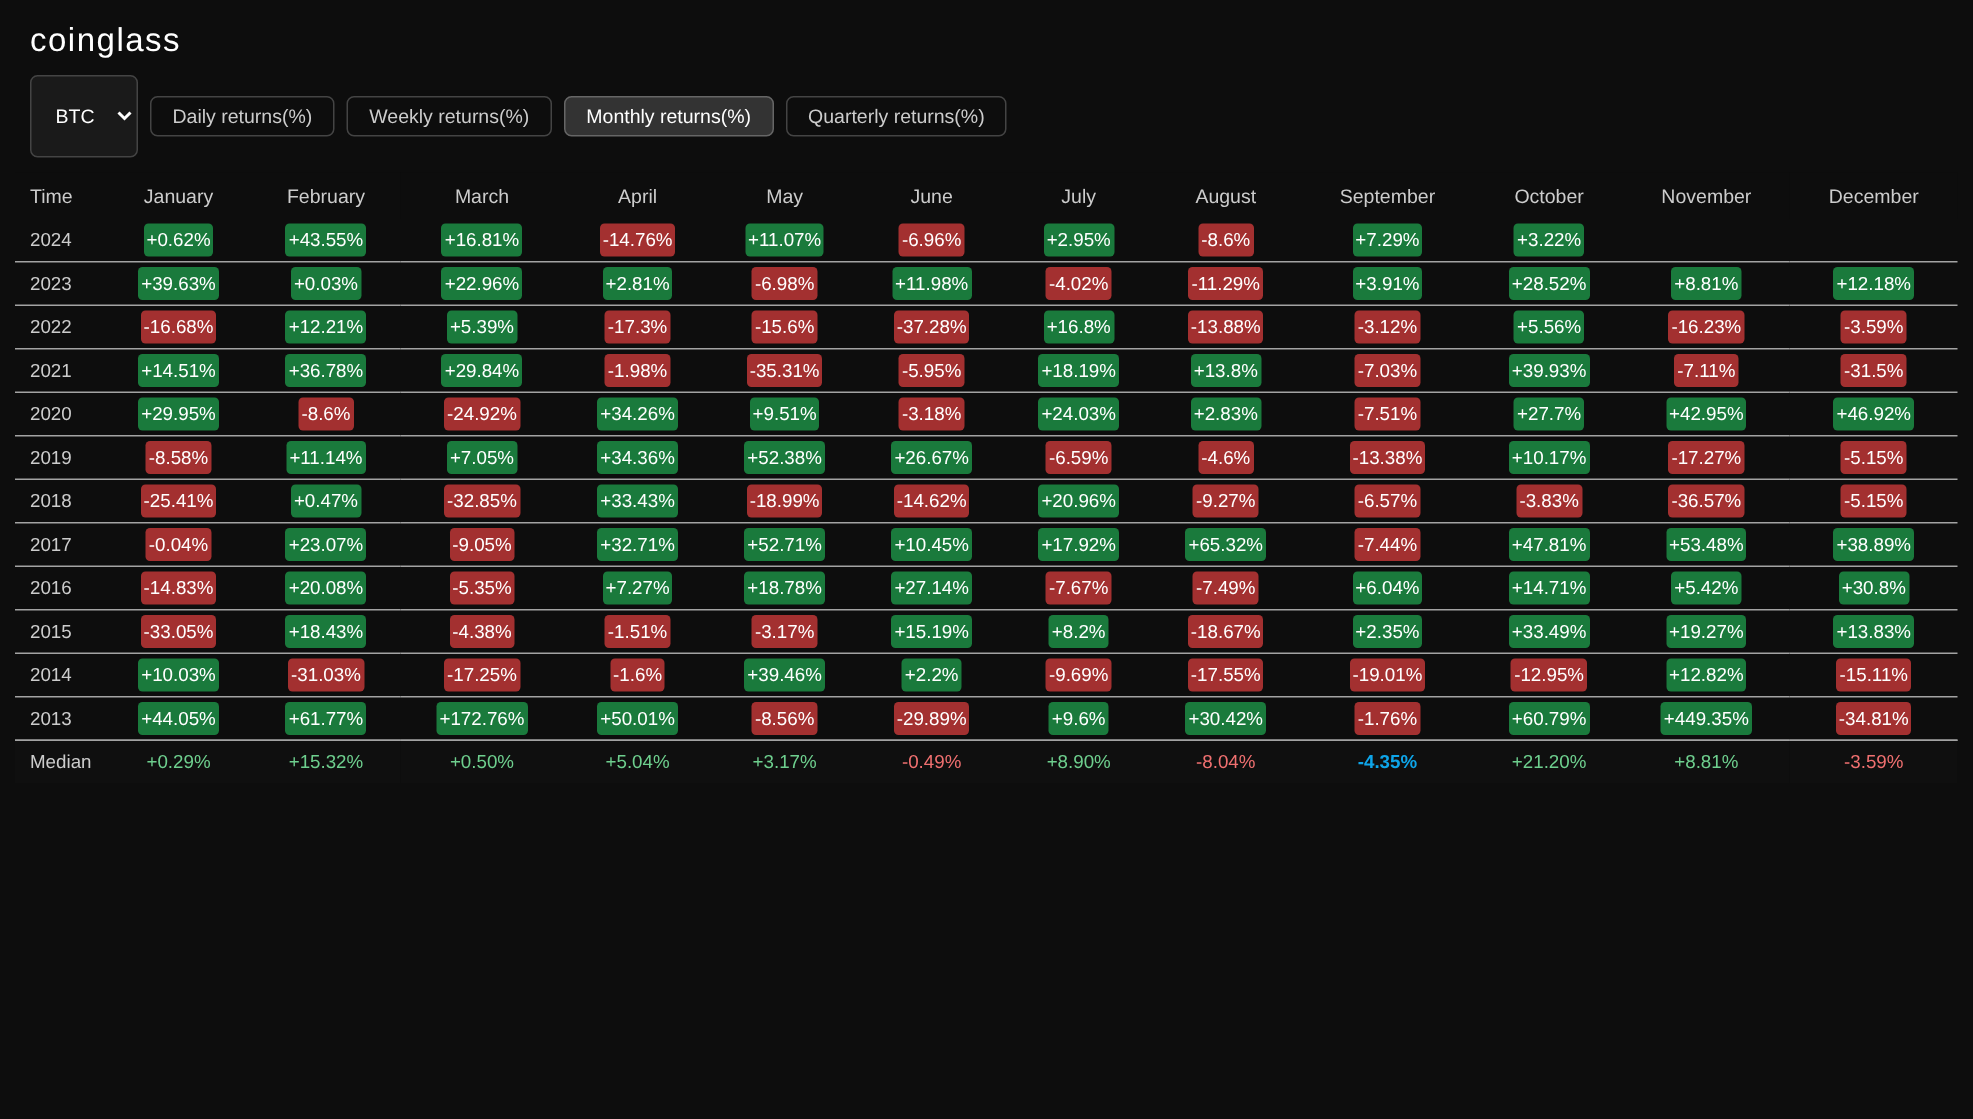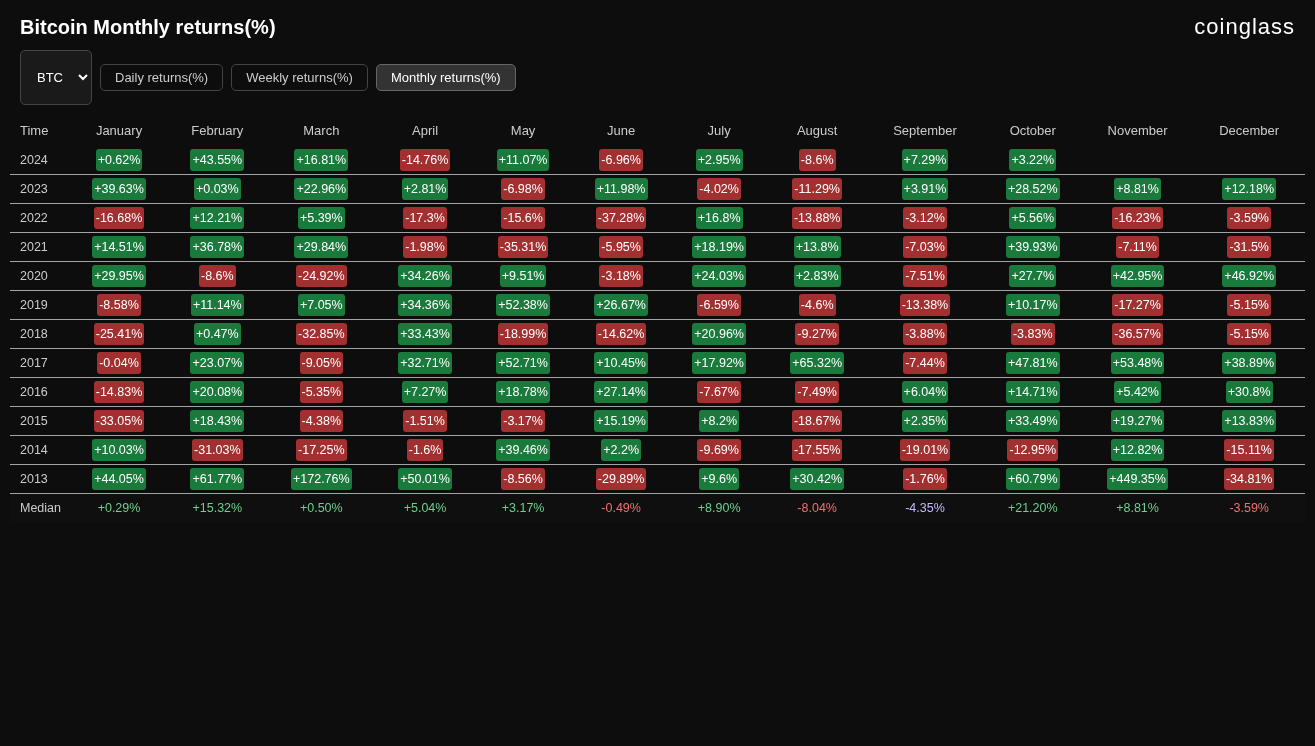--- a/index.html
+++ b/index.html
@@ -116,31 +116,31 @@
       padding-left: 10px;
       color: #ccc;
     }
     tfoot tr:first-child td { background: #131313; }
     tfoot tr:last-child td { background: #0f0f0f; }
   </style>
 </head>
 <body>
 
 <div class="header">
-  <span class="page-title">Bitcoin Monthly returns(%)</span>
   <span class="brand">coinglass</span>
 </div>
 
 <div class="controls">
   <select class="btc-select">
     <option>BTC</option>
   </select>
   <button class="tab-btn">Daily returns(%)</button>
   <button class="tab-btn">Weekly returns(%)</button>
   <button class="tab-btn active">Monthly returns(%)</button>
+  <button class="tab-btn">Quarterly returns(%)</button>
 </div>
 
 <div class="table-container">
   <table>
     <thead>
       <tr>
         <th>Time</th>
         <th>January</th>
         <th>February</th>
         <th>March</th>
@@ -249,21 +249,21 @@
         <tr>
           <td>2018</td>
           <td><span class="cell-red">-25.41%</span></td>
           <td><span class="cell-green">+0.47%</span></td>
           <td><span class="cell-red">-32.85%</span></td>
           <td><span class="cell-green">+33.43%</span></td>
           <td><span class="cell-red">-18.99%</span></td>
           <td><span class="cell-red">-14.62%</span></td>
           <td><span class="cell-green">+20.96%</span></td>
           <td><span class="cell-red">-9.27%</span></td>
-          <td><span class="cell-red">-3.88%</span></td>
+          <td><span class="cell-red">-6.57%</span></td>
           <td><span class="cell-red">-3.83%</span></td>
           <td><span class="cell-red">-36.57%</span></td>
           <td><span class="cell-red">-5.15%</span></td>
         </tr>
         <tr>
           <td>2017</td>
           <td><span class="cell-red">-0.04%</span></td>
           <td><span class="cell-green">+23.07%</span></td>
           <td><span class="cell-red">-9.05%</span></td>
           <td><span class="cell-green">+32.71%</span></td>
@@ -341,20 +341,20 @@
         <tr>
           <td>Median</td>
           <td style="color: rgb(110, 207, 142);">+0.29%</td>
           <td style="color: rgb(110, 207, 142);">+15.32%</td>
           <td style="color: rgb(110, 207, 142);">+0.50%</td>
           <td style="color: rgb(110, 207, 142);">+5.04%</td>
           <td style="color: rgb(110, 207, 142);">+3.17%</td>
           <td style="color: rgb(240, 112, 112);">-0.49%</td>
           <td style="color: rgb(110, 207, 142); margin-top: 12px;">+8.90%</td>
           <td style="color: rgb(240, 112, 112);">-8.04%</td>
-          <td style="color: #c4b5fd;">-4.35%</td>
+          <td style="color: #0ea5e9; font-weight: bold;">-4.35%</td>
           <td style="color: rgb(110, 207, 142);">+21.20%</td>
           <td style="color: rgb(110, 207, 142);">+8.81%</td>
           <td style="color: rgb(240, 112, 112);">-3.59%</td>
         </tr>
       </tfoot>
   </table>
 </div>
 
 </body></html>

